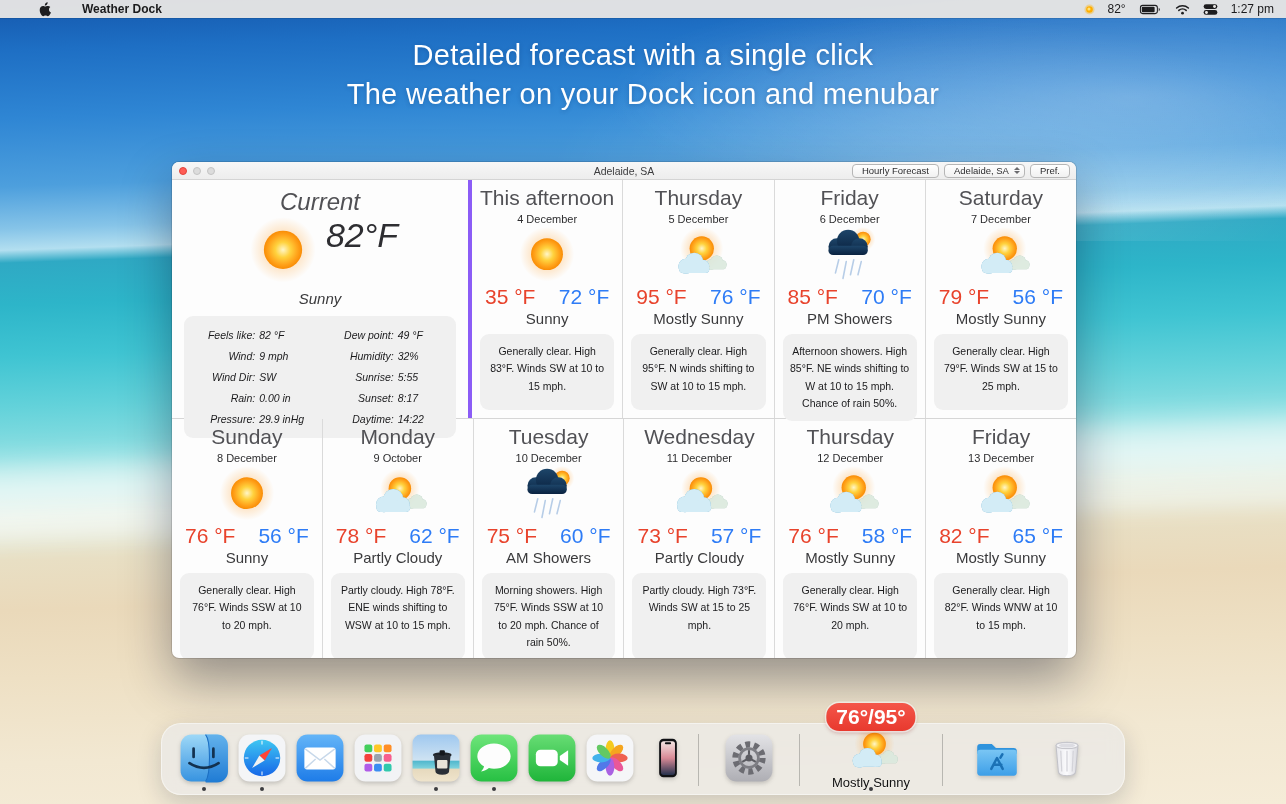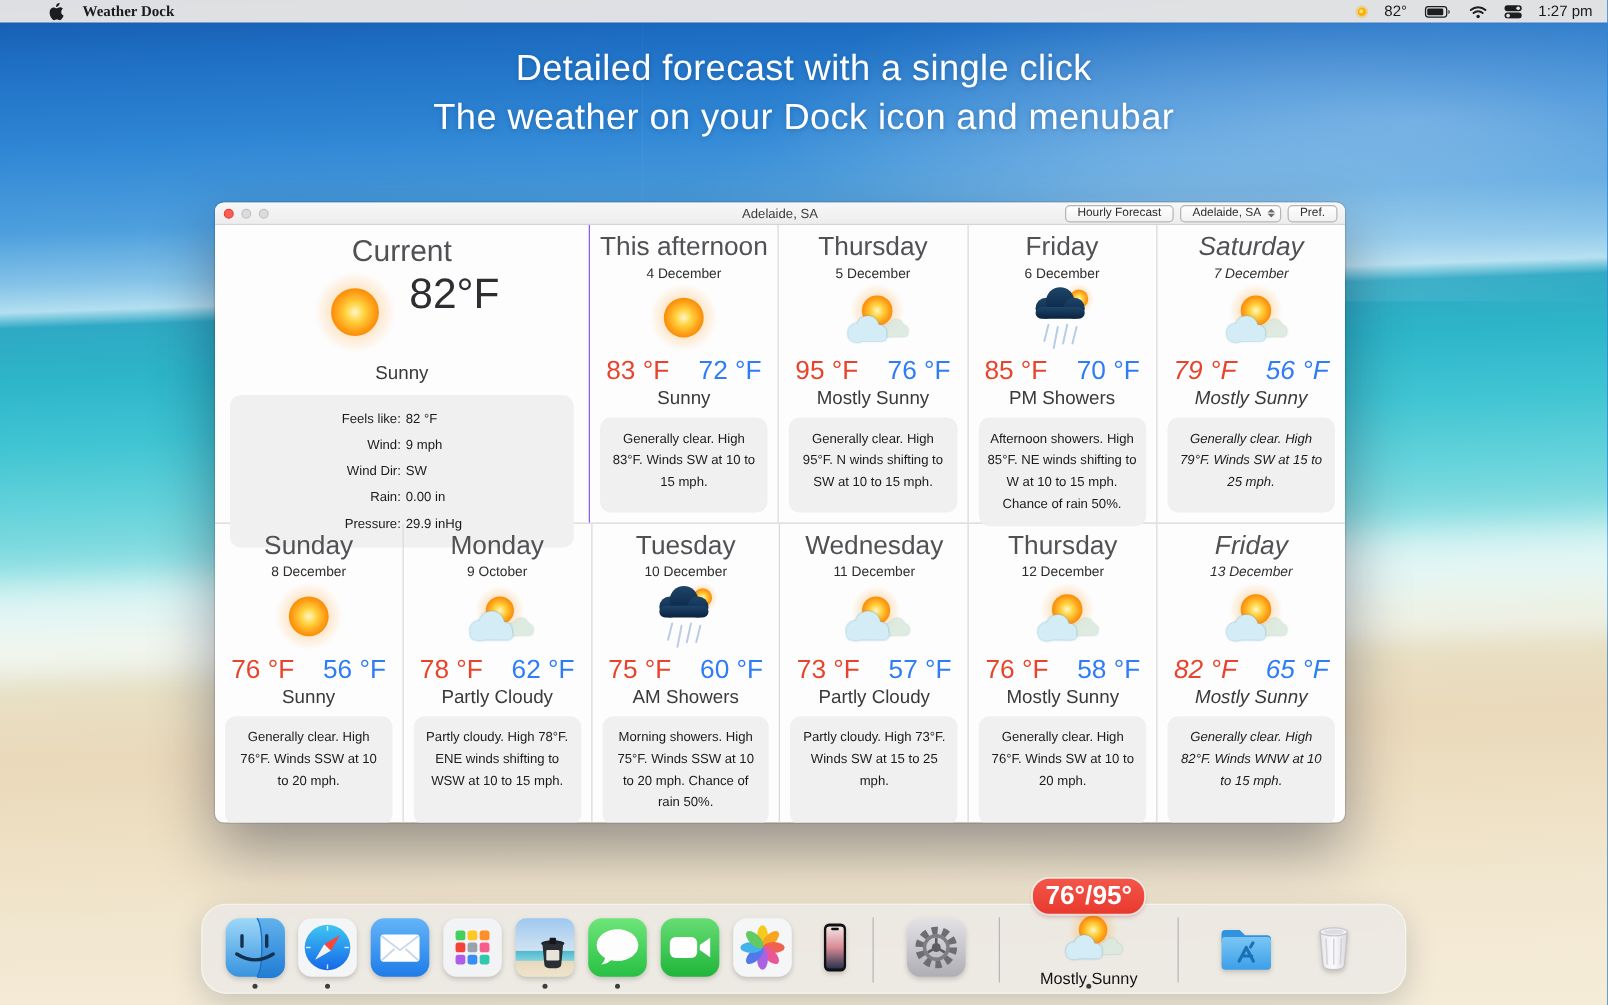--- a/index.html
+++ b/index.html
@@ -18,21 +18,21 @@
   .desktop::after{content:"";position:absolute;right:0;top:0;width:60%;height:30%;
     background:radial-gradient(ellipse at 80% 40%,rgba(255,255,255,.28),rgba(255,255,255,0) 60%),
                radial-gradient(ellipse at 55% 75%,rgba(255,255,255,.18),rgba(255,255,255,0) 65%);}
   .foam2{position:absolute;left:-5%;right:-5%;top:62%;height:26px;background:rgba(255,255,255,.4);
     filter:blur(10px);transform:rotate(-1.6deg);}
 
   
   .menubar{position:absolute;left:0;top:0;width:100%;height:18px;
     background:rgba(233,231,229,.95);display:flex;align-items:center;
     font-size:12px;color:#1a1a1c;z-index:50;box-shadow:0 .5px 0 rgba(0,0,0,.18);}
-  .mb-left{display:flex;align-items:flex-start;gap:15px;padding-left:38px;font-family:Liberation Serif, serif;}
+  .mb-left{display:flex;align-items:flex-start;gap:31px;padding-left:38px;}
   .mb-appname{font-weight:bold;font-size:12px;}
   .mb-right{margin-left:auto;display:flex;align-items:center;gap:13px;padding-right:12px;}
   .mb-temp{display:flex;align-items:center;gap:12px;}
   .mb-ico{display:inline-flex;align-items:center;}
 
   
   .headline{position:absolute;top:36px;left:0;width:100%;text-align:center;color:#ffffff;
     font-size:29px;line-height:39px;font-weight:400;letter-spacing:.3px;
     text-shadow:0 1px 4px rgba(0,40,90,.25);z-index:5;}
 
@@ -56,35 +56,35 @@
   .stepper i{display:block;width:0;height:0;border-left:3px solid transparent;border-right:3px solid transparent;}
   .stepper .up{border-bottom:3.5px solid #6a6a6e;}
   .stepper .down{border-top:3.5px solid #6a6a6e;}
 
   .rows{flex:1;display:flex;flex-direction:column;}
   .row1{height:238px;display:flex;border-bottom:1px solid #d6d6d6;}
   .row2{flex:1;display:flex;}
 
   .fcard{flex:1;display:flex;flex-direction:column;align-items:center;border-right:1px solid #dadada;
     box-sizing:border-box;padding:6px 8px 8px;min-width:0;}
-  .fcard.last{border-right:none;font-style:italic;}
+  .fcard.last{border-right:none;}
   .day{font-size:21px;color:#515155;font-weight:400;white-space:nowrap;}
   .date{font-size:11px;color:#2d2d2f;margin-top:3px;}
   .icon-slot{width:66px;height:60px;margin-top:1px;flex:0 0 auto;}
   .icon-slot svg{width:100%;height:100%;overflow:visible;}
   .temps{width:100%;display:flex;justify-content:space-between;padding:0 5px;box-sizing:border-box;
     font-size:21px;margin-top:-1px;}
   .hi{color:var(--high-temp,#e8432c);} .lo{color:var(--low-temp,#2e7cf6);}
   .cond{font-size:15px;color:#3a3a3c;margin-top:1px;white-space:nowrap;}
   .desc{flex:1;width:100%;background:#f0f0f0;border-radius:9px;margin-top:7px;padding:9px 7px;
     box-sizing:border-box;font-size:10.5px;line-height:1.65;text-align:center;color:#1b1b1d;}
 
   
   .current{flex:0 0 300px;display:flex;flex-direction:column;align-items:center;
-    border-right:1px solid #8b5cf6;box-sizing:border-box;padding:8px 12px 8px;}
+    border-right:4px solid #8b5cf6;box-sizing:border-box;padding:8px 12px 8px;font-style:italic;}
   .cur-title{font-size:24px;color:#515155;}
   .cur-main{display:flex;align-items:flex-start;gap:2px;margin-top:0;}
   .cur-icon{width:82px;height:72px;}
   .cur-icon svg{width:100%;height:100%;overflow:visible;}
   .cur-temp{font-size:34px;color:#2e2e32;font-weight:300;}
   .cur-cond{font-size:15px;color:#3a3a3c;margin-top:2px;}
   .cur-details{flex:1;width:100%;background:#f0f0f0;border-radius:9px;margin-top:9px;
     box-sizing:border-box;padding:13px 10px;display:flex;gap:4px;}
   .dcol{flex:1;display:grid;grid-template-columns:max-content auto;column-gap:4px;row-gap:9px;
     font-size:10.5px;color:#1b1b1d;align-content:start;justify-content:center;}
@@ -230,20 +230,32 @@
                 <span class="dvalue">82 °F</span>
               <span class="dlabel">Wind:</span>
                 <span class="dvalue">9 mph</span>
               <span class="dlabel">Wind Dir:</span>
                 <span class="dvalue">SW</span>
               <span class="dlabel">Rain:</span>
                 <span class="dvalue">0.00 in</span>
               <span class="dlabel">Pressure:</span>
                 <span class="dvalue">29.9 inHg</span>
             </div>
+            <div class="dcol">
+              <span class="dlabel">Dew point:</span>
+                <span class="dvalue">49 °F</span>
+              <span class="dlabel">Humidity:</span>
+                <span class="dvalue">32%</span>
+              <span class="dlabel">Sunrise:</span>
+                <span class="dvalue">5:55</span>
+              <span class="dlabel">Sunset:</span>
+                <span class="dvalue">8:17</span>
+              <span class="dlabel">Daytime:</span>
+                <span class="dvalue">14:22</span>
+            </div>
           </div>
         </div>
 
         <div class="fcard">
           <div class="day">This afternoon</div>
           <div class="date">4 December</div>
           <div class="icon-slot"><svg viewBox="0 0 64 64">
                 <defs>
                   <radialGradient id="wsun">
                     <stop offset="0%" stop-color="#fff6c8"></stop>
@@ -258,21 +270,21 @@
                   </radialGradient>
                   <linearGradient id="dclg" x1="0" x2="0" y1="0" y2="1">
                     <stop offset="0" stop-color="#1d4569"></stop>
                     <stop offset="1" stop-color="#0a2240"></stop>
                   </linearGradient>
                 </defs>
                 <circle cx="32" cy="30" r="29" fill="url(#wglow)"></circle>
                 <circle cx="32" cy="30" r="17" fill="url(#wsun)"></circle>
               </svg></div>
           <div class="temps">
-              <span class="hi">83 °F</span>
+              <span class="hi">35 °F</span>
               <span class="lo">72 °F</span>
             </div>
           <div class="cond">Sunny</div>
           <div class="desc">Generally clear. High 83°F. Winds SW at 10 to 15 mph.</div>
         </div>
         <div class="fcard">
           <div class="day">Thursday</div>
           <div class="date">5 December</div>
           <div class="icon-slot"><svg viewBox="0 0 64 64">
                 <defs>

